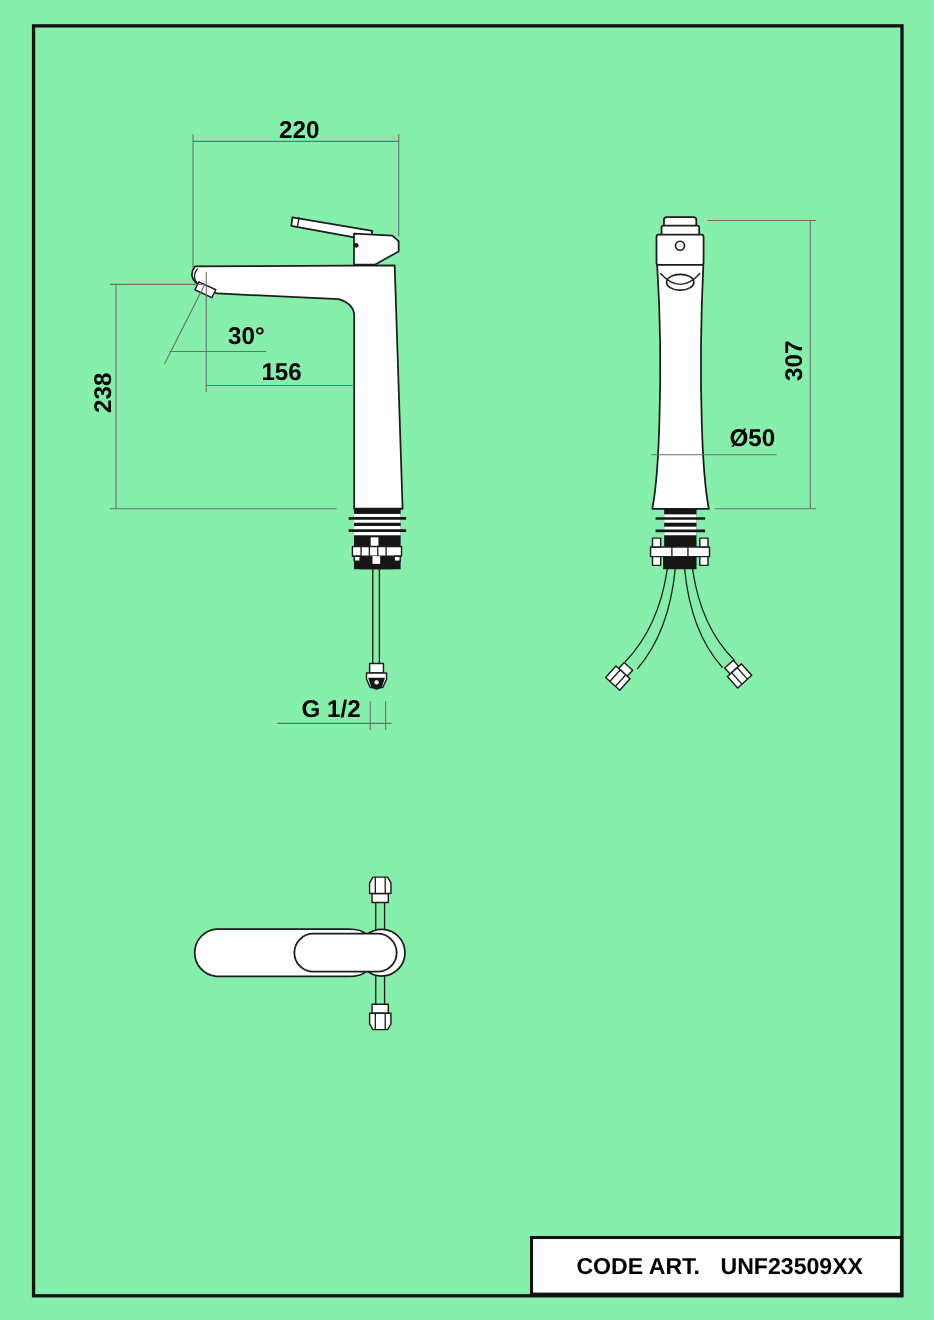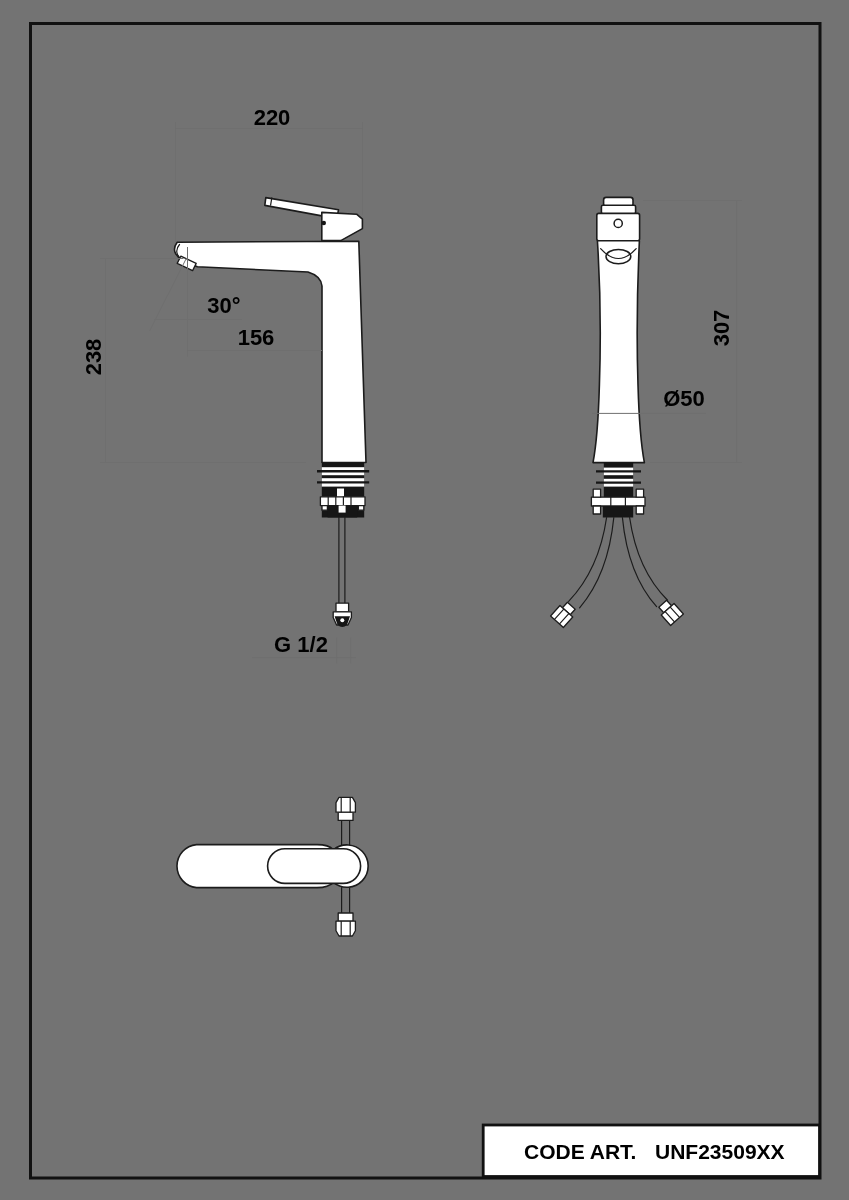--- a/index.html
+++ b/index.html
@@ -1,16 +1,16 @@
 <!DOCTYPE html>
 <html><head>
 <meta charset="utf-8">
 <style>
   html,body{margin:0;padding:0;background:#ffffff;}
-  .sheet{width:849px;height:1200px;background:#737373;position:relative;font-family:"Liberation Sans",sans-serif;}
+  .sheet{width:849px;height:1200px;background:#86efac;position:relative;font-family:"Liberation Sans",sans-serif;}
   svg{display:block;}
   
   .ol{stroke:#1c1c1c;stroke-width:1.6;fill:#ffffff;stroke-linejoin:round;stroke-linecap:round;}
   .oln{stroke:#1c1c1c;stroke-width:1.5;fill:none;stroke-linejoin:round;stroke-linecap:round;}
   .thin{stroke:#1c1c1c;stroke-width:1.2;fill:none;stroke-linecap:round;}
   .det{stroke:#1c1c1c;stroke-width:1.3;fill:#ffffff;stroke-linejoin:round;}
   .blk{fill:#161616;stroke:none;}
   .wht{fill:#ffffff;stroke:none;}
   .oring{stroke:#161616;stroke-width:2.4;fill:none;}
   

